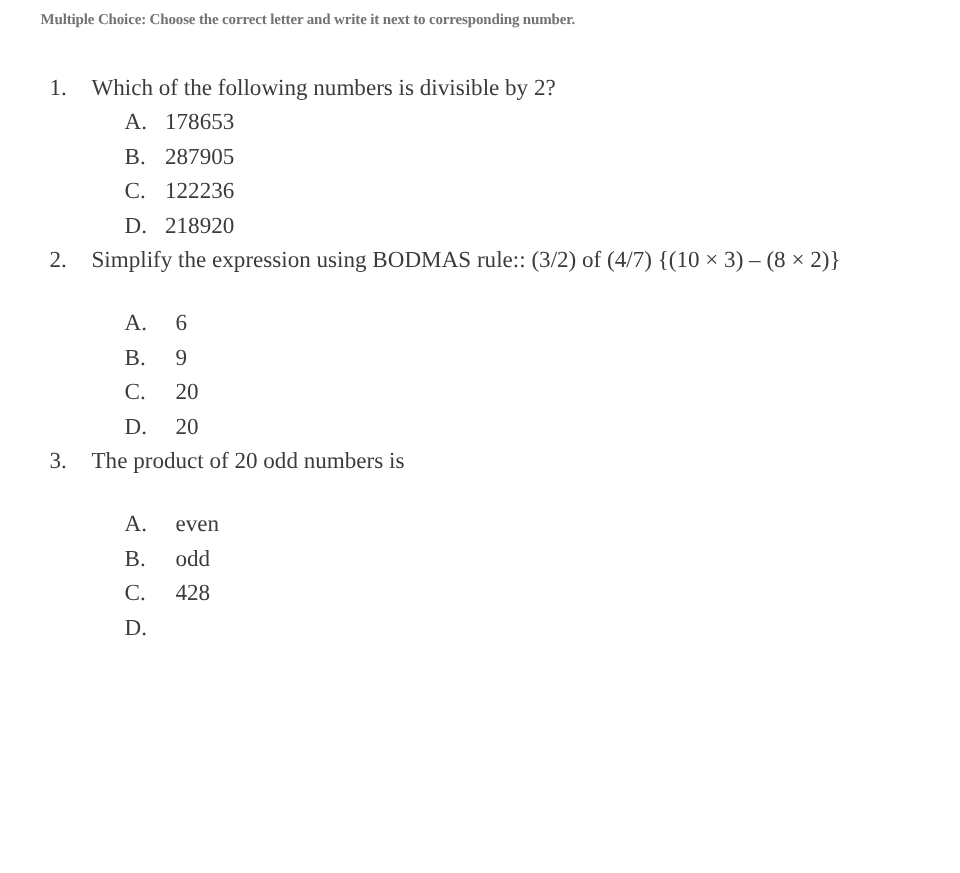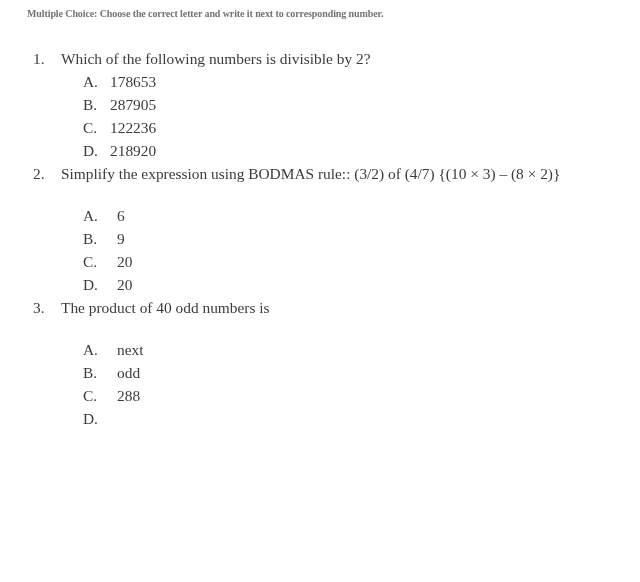--- a/index.html
+++ b/index.html
@@ -140,35 +140,35 @@
           </li>
           <li class="opt-row">
             <span class="opt-letter">D.</span>
             <span class="opt-text">20</span>
           </li>
         </ul>
       </div>
       <div class="q-block" style="top: 296px;">
         <div class="q-line">
           <span class="q-num">3.</span>
-          <span class="q-text">The product of 40 odd numbers is</span>
+          <span class="q-text">The product of 20 odd numbers is</span>
         </div>
         <div class="spacer-line"></div>
         <ul class="opt-list opts-wide">
           <li class="opt-row">
             <span class="opt-letter">A.</span>
-            <span class="opt-text">next</span>
+            <span class="opt-text">even</span>
           </li>
           <li class="opt-row">
             <span class="opt-letter">B.</span>
             <span class="opt-text">odd</span>
           </li>
           <li class="opt-row">
             <span class="opt-letter">C.</span>
-            <span class="opt-text">288</span>
+            <span class="opt-text">428</span>
           </li>
           <li class="opt-row">
             <span class="opt-letter">D.</span>
           </li>
         </ul>
       </div>
     </div>
 
 </div>
 

